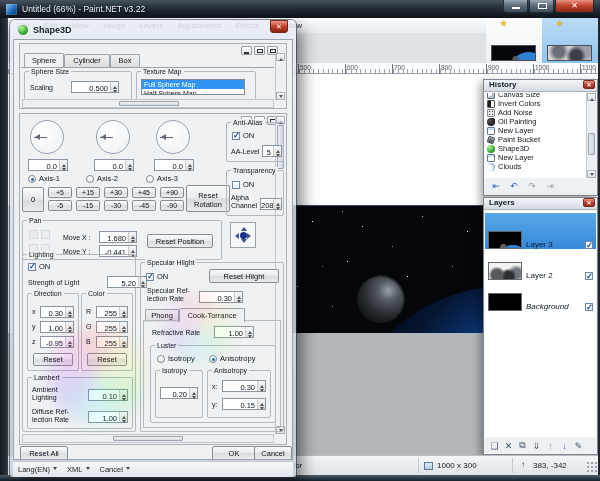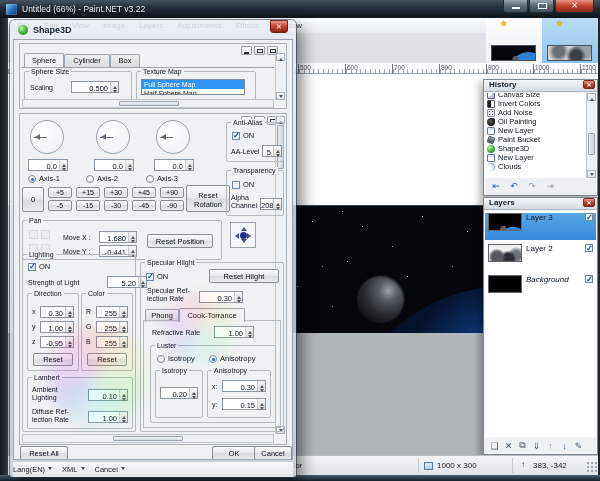--- a/index.html
+++ b/index.html
@@ -104,21 +104,21 @@
 .sbtn.up::after{top:2px;border-bottom:3px solid #556}
 .sbtn.dn::after{top:2px;border-top:3px solid #556}
 .sthumb{position:absolute;left:1px;right:1px;background:linear-gradient(90deg,#e8edf2,#cdd5dd);
   border:1px solid #9aa4ae;border-radius:1px}
 .hnav{position:absolute;bottom:1px;left:1px;right:1px;height:15px;background:#eef1f4;display:flex;gap:2px;
   align-items:center;padding-left:3px}
 .hnb{width:16px;height:12px;font-size:9px;line-height:11px;text-align:center;color:#2a62b8;
   background:transparent;border:none;font-family:inherit}
 .hnb.off{color:#9aa2aa}
 .llist{position:absolute;top:13px;left:1px;right:1px;bottom:17px;background:#fff}
-.lrow{position:absolute;left:0;right:0;height:27px;display:flex;align-items:flex-start;padding:0 3px;gap:4px}
+.lrow{position:absolute;left:0;right:0;height:36px;display:flex;align-items:flex-end;padding:0 3px;gap:4px}
 .lrow.sel{background:linear-gradient(#5aa7e8,#3489d8)}
 .lth{width:34px;height:18px;border:1px solid #61676d;flex:none}
 .lth1{background-color:#000;background-image:
   radial-gradient(circle at 45% 95%,#5d6166 13%,transparent 15%),
   radial-gradient(circle at 75% 175%,#2f7fd4 40%,transparent 42%)}
 .lth2{background-color:#f2f2f2;background-image:
   radial-gradient(circle at 25% 75%,#55595e 20%,transparent 32%),
   radial-gradient(circle at 60% 85%,#2c2f33 22%,transparent 35%),
   radial-gradient(circle at 85% 65%,#6e747a 16%,transparent 30%)}
 .lth3{background:#000}
@@ -208,21 +208,21 @@
 .da.d{left:10px;bottom:1px;border-top:4px solid #44518c}
 .da.l{left:1px;top:10px;border-right:4px solid #44518c}
 .da.r{right:1px;top:10px;border-left:4px solid #44518c}
 .gh{position:absolute;width:9px;height:9px;border:1px solid #c6ccd2;background:#e8eaec;opacity:.6}
 .ghost{position:absolute;border-radius:50%;pointer-events:none;z-index:5;filter:blur(7px);
   background:conic-gradient(#f00,#ff0,#0f0,#0ff,#00f,#f0f,#f00)}
 .g1{left:34px;top:288px;width:96px;height:96px;opacity:.11}
 .g2{left:150px;top:254px;width:70px;height:70px;opacity:.07}
 .fbtn{top:406px;height:14px}
 .ss{position:absolute;left:3px;right:3px;top:441px;height:16px;display:flex;align-items:center;gap:10px;
-  background:linear-gradient(#f6f8fa,#e2e6ea);border-top:1px solid #c3c9cf;
+  padding-left:5px;background:linear-gradient(#f6f8fa,#e2e6ea);border-top:1px solid #c3c9cf;
   font-size:7.5px;color:#222}
 .ss span{display:flex;align-items:center}
 </style>
 </head>
 <body>
 
 <div class="screen">
 
   <div class="titlebar">
     <span class="appicon"></span>

